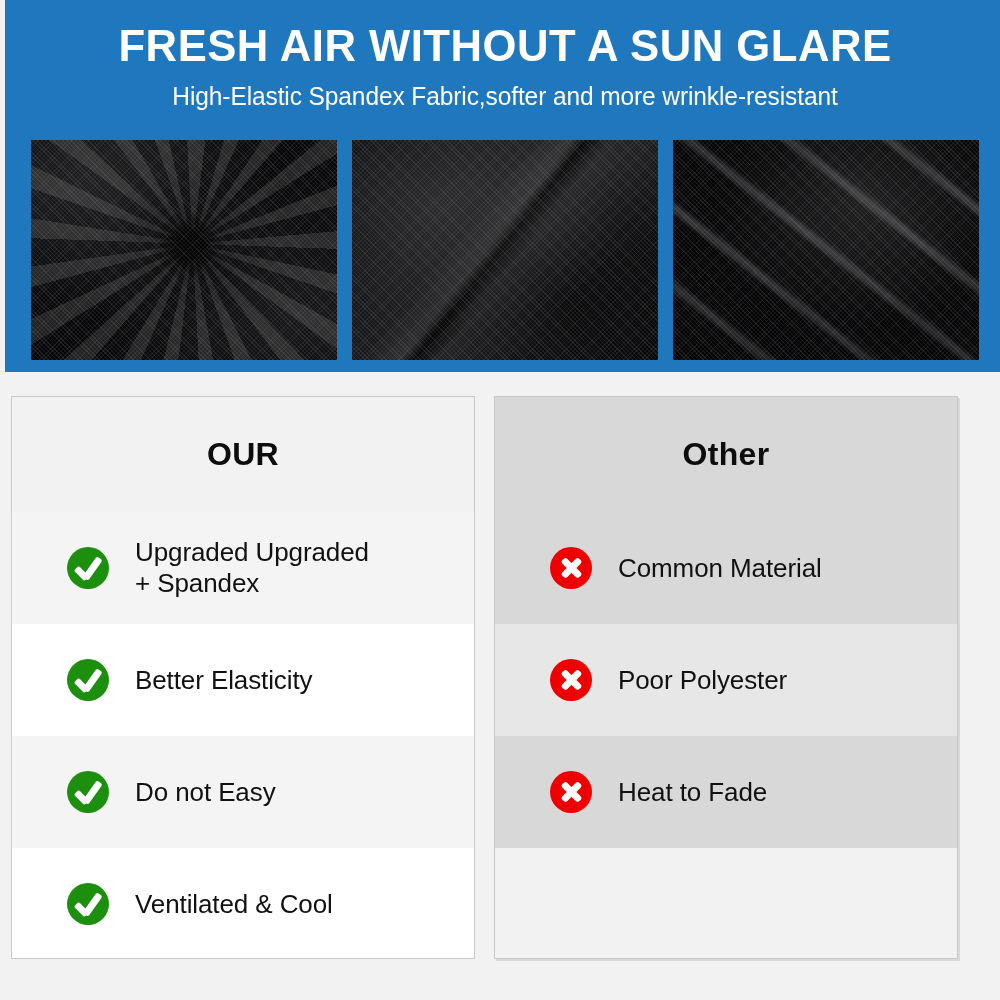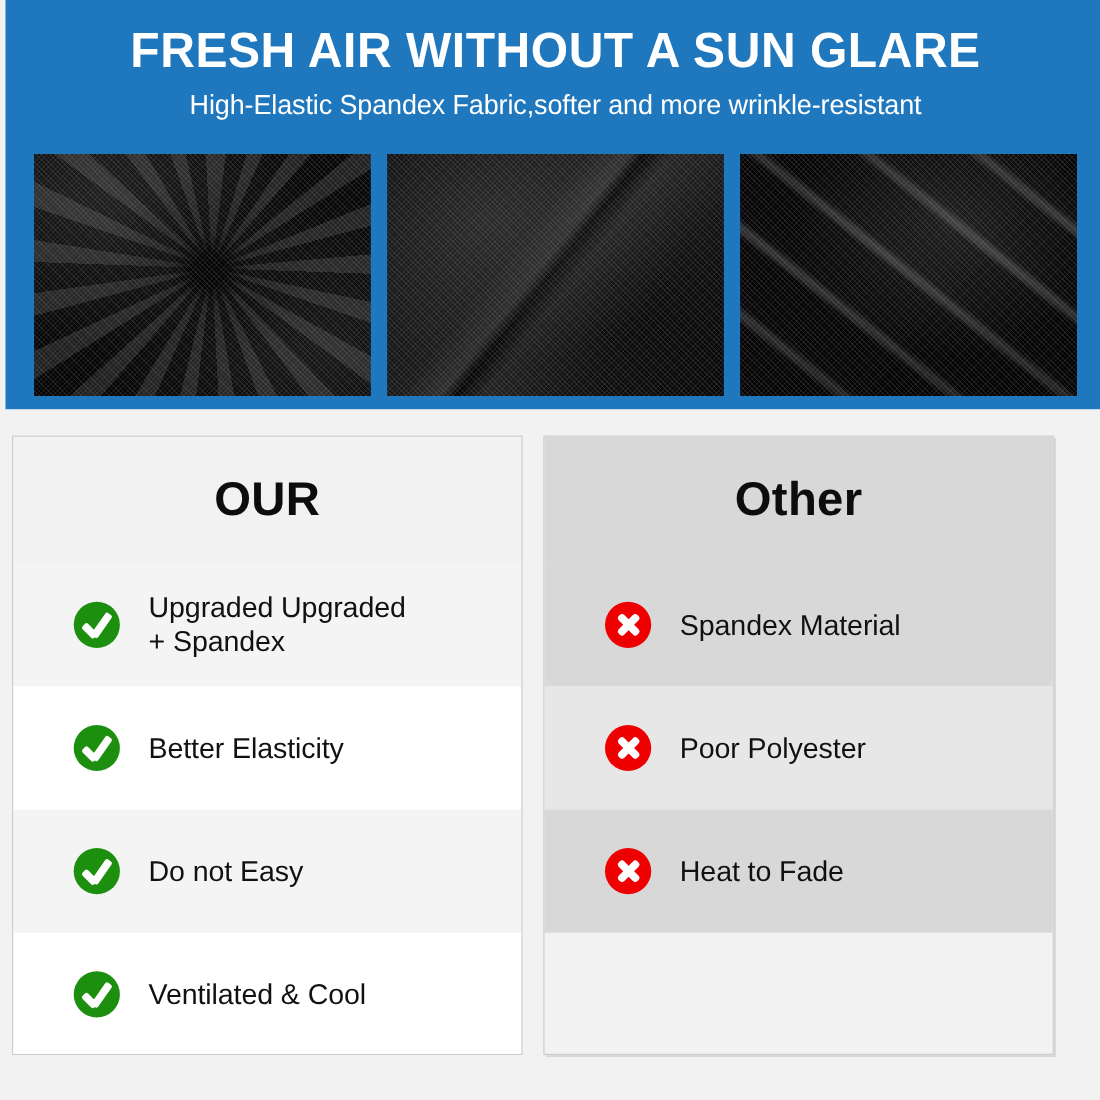--- a/index.html
+++ b/index.html
@@ -153,21 +153,21 @@
   .panel-our   { left: 11px;  width: 464px; }
   .panel-other { left: 494px; width: 464px; box-shadow: 2px 2px 0 rgba(0,0,0,0.10); text-align: right; }
 
   .panel-head {
     height: 115px;
     display: flex;
     align-items: center;
     justify-content: center;
   }
   .panel-head-title {
-    font-size: 43px;
+    font-size: 32px;
     font-weight: bold;
     color: #0d0d0d;
     letter-spacing: 0.3px;
   }
   .panel-our .panel-head   { background: #f2f2f2; }
   .panel-other .panel-head { background: #d8d8d8; }
 
   .row {
     height: 112px;
     display: flex;
@@ -287,21 +287,21 @@
     </div>
   </div>
 
   <div class="panel panel-other">
     <div class="panel-head">
       <span class="panel-head-title">Other</span>
     </div>
 
     <div class="row">
       <span class="badge badge-cross"></span>
-      <span class="row-label">Spandex Material</span>
+      <span class="row-label">Common Material</span>
     </div>
     <div class="row">
       <span class="badge badge-cross"></span>
       <span class="row-label">Poor Polyester</span>
     </div>
     <div class="row">
       <span class="badge badge-cross"></span>
       <span class="row-label">Heat to Fade</span>
     </div>
   </div>

